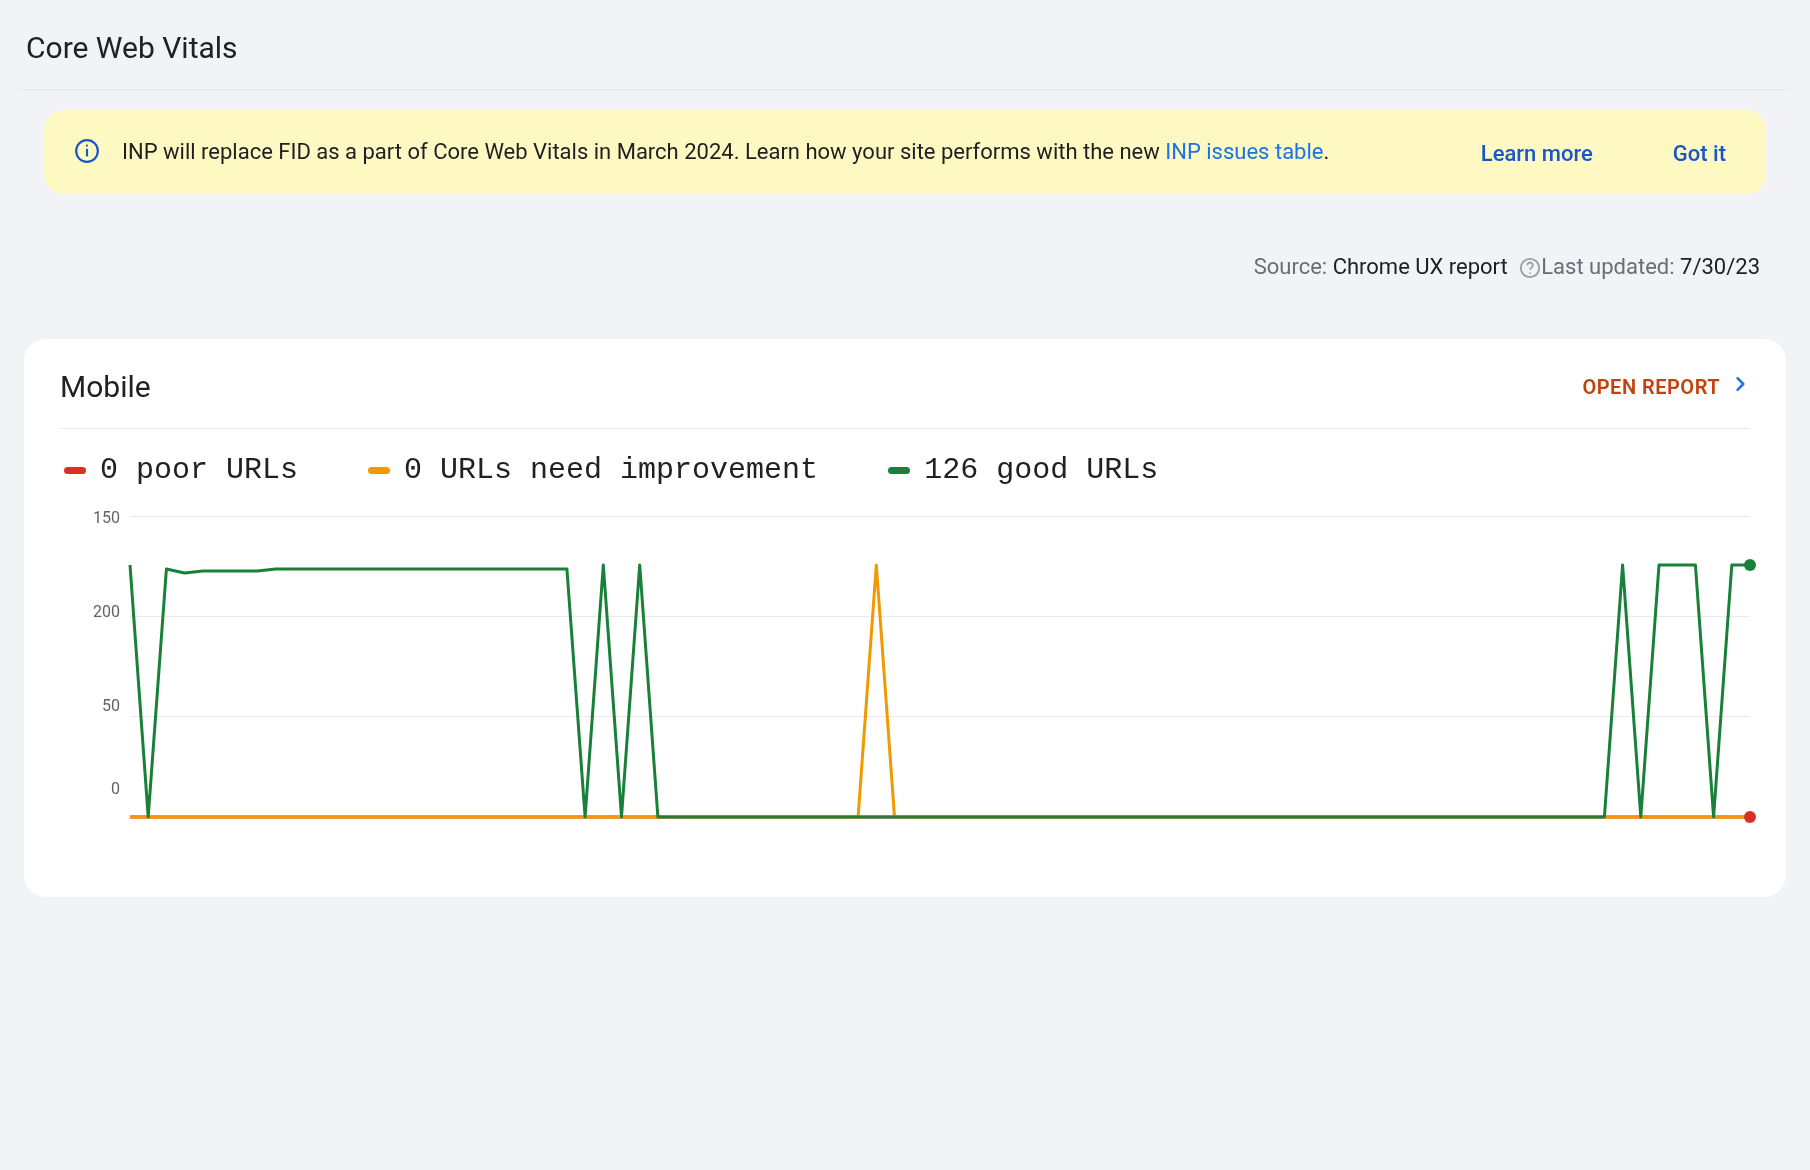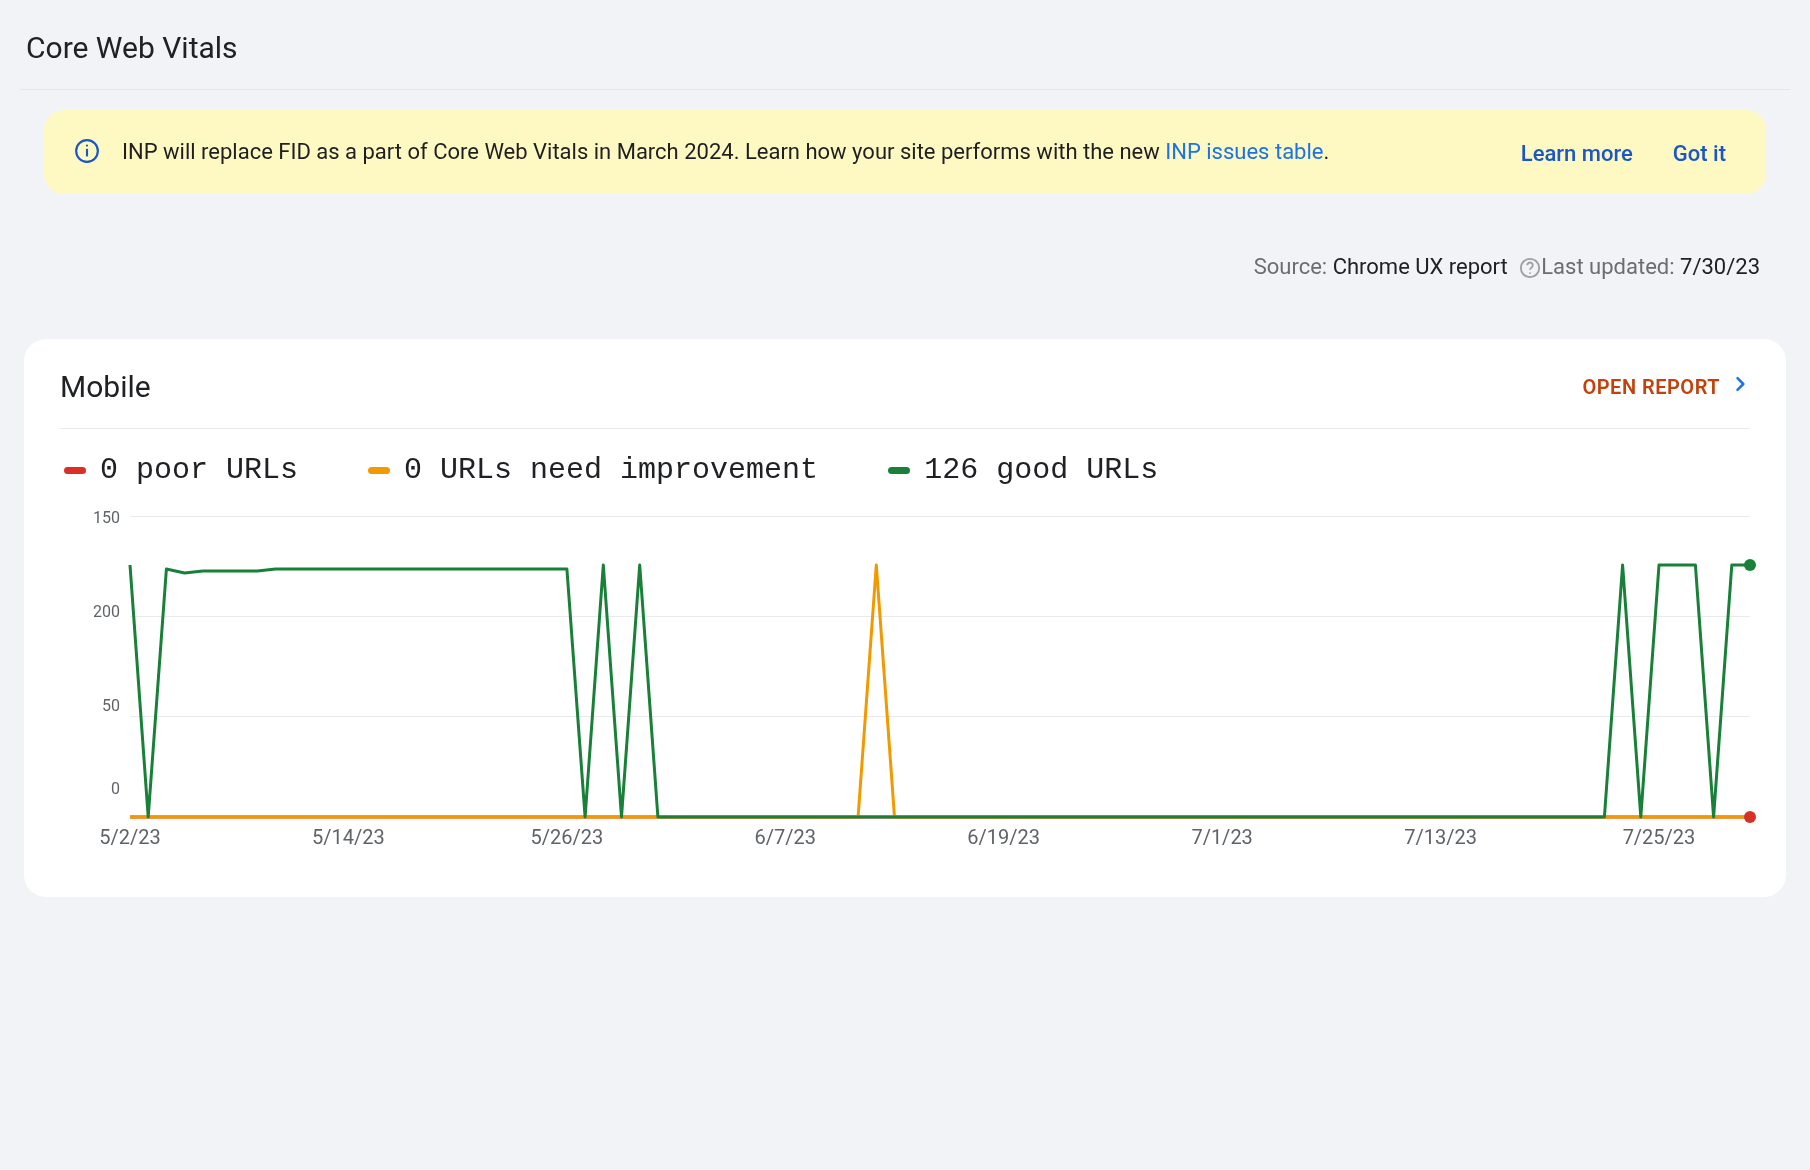--- a/index.html
+++ b/index.html
@@ -47,20 +47,21 @@
     display: flex;
     gap: 40px;
     margin-left: 40px;
     margin-top: 2px;
   }
   .banner-actions span {
     color: #1a56c8;
     font-size: 22px;
     font-weight: 500;
     cursor: pointer;
+    margin-left: 40px;
   }
   .meta-row {
     display: flex;
     justify-content: flex-end;
     padding-right: 30px;
     font-size: 22px;
     color: #6a6d72;
     margin-bottom: 60px;
   }
   .meta-row .sval { color: #202124; }
@@ -231,24 +232,14 @@
         </svg>
         <svg class="series" viewBox="0 0 1620 300" preserveAspectRatio="none">
           <polyline points="0.0,300.0 18.2,300.0 36.4,300.0 54.6,300.0 72.8,300.0 91.0,300.0 109.2,300.0 127.4,300.0 145.6,300.0 163.8,300.0 182.0,300.0 200.2,300.0 218.4,300.0 236.6,300.0 254.8,300.0 273.0,300.0 291.2,300.0 309.4,300.0 327.6,300.0 345.8,300.0 364.0,300.0 382.2,300.0 400.4,300.0 418.7,300.0 436.9,300.0 455.1,300.0 473.3,300.0 491.5,300.0 509.7,300.0 527.9,300.0 546.1,300.0 564.3,300.0 582.5,300.0 600.7,300.0 618.9,300.0 637.1,300.0 655.3,300.0 673.5,300.0 691.7,300.0 709.9,300.0 728.1,300.0 746.3,48.0 764.5,300.0 782.7,300.0 800.9,300.0 819.1,300.0 837.3,300.0 855.5,300.0 873.7,300.0 891.9,300.0 910.1,300.0 928.3,300.0 946.5,300.0 964.7,300.0 982.9,300.0 1001.1,300.0 1019.3,300.0 1037.5,300.0 1055.7,300.0 1073.9,300.0 1092.1,300.0 1110.3,300.0 1128.5,300.0 1146.7,300.0 1164.9,300.0 1183.1,300.0 1201.3,300.0 1219.6,300.0 1237.8,300.0 1256.0,300.0 1274.2,300.0 1292.4,300.0 1310.6,300.0 1328.8,300.0 1347.0,300.0 1365.2,300.0 1383.4,300.0 1401.6,300.0 1419.8,300.0 1438.0,300.0 1456.2,300.0 1474.4,300.0 1492.6,300.0 1510.8,300.0 1529.0,300.0 1547.2,300.0 1565.4,300.0 1583.6,300.0 1601.8,300.0 1620.0,300.0" fill="none" stroke="#f29900" stroke-width="3" stroke-linejoin="round" vector-effect="non-scaling-stroke"></polyline>
         </svg>
         <svg class="series" viewBox="0 0 1620 300" preserveAspectRatio="none">
           <polyline points="0.0,48.0 18.2,300.0 36.4,52.0 54.6,56.0 72.8,54.0 91.0,54.0 109.2,54.0 127.4,54.0 145.6,52.0 163.8,52.0 182.0,52.0 200.2,52.0 218.4,52.0 236.6,52.0 254.8,52.0 273.0,52.0 291.2,52.0 309.4,52.0 327.6,52.0 345.8,52.0 364.0,52.0 382.2,52.0 400.4,52.0 418.7,52.0 436.9,52.0 455.1,300.0 473.3,48.0 491.5,300.0 509.7,48.0 527.9,300.0 546.1,300.0 564.3,300.0 582.5,300.0 600.7,300.0 618.9,300.0 637.1,300.0 655.3,300.0 673.5,300.0 691.7,300.0 709.9,300.0 728.1,300.0 746.3,300.0 764.5,300.0 782.7,300.0 800.9,300.0 819.1,300.0 837.3,300.0 855.5,300.0 873.7,300.0 891.9,300.0 910.1,300.0 928.3,300.0 946.5,300.0 964.7,300.0 982.9,300.0 1001.1,300.0 1019.3,300.0 1037.5,300.0 1055.7,300.0 1073.9,300.0 1092.1,300.0 1110.3,300.0 1128.5,300.0 1146.7,300.0 1164.9,300.0 1183.1,300.0 1201.3,300.0 1219.6,300.0 1237.8,300.0 1256.0,300.0 1274.2,300.0 1292.4,300.0 1310.6,300.0 1328.8,300.0 1347.0,300.0 1365.2,300.0 1383.4,300.0 1401.6,300.0 1419.8,300.0 1438.0,300.0 1456.2,300.0 1474.4,300.0 1492.6,48.0 1510.8,300.0 1529.0,48.0 1547.2,48.0 1565.4,48.0 1583.6,300.0 1601.8,48.0 1620.0,48.0" fill="none" stroke="#188038" stroke-width="3" stroke-linejoin="round" vector-effect="non-scaling-stroke"></polyline>
         </svg>
         <div class="endpoint" style="background: rgb(24, 128, 56); left: 100%; top: 48px;"></div>
         <div class="endpoint" style="background: rgb(217, 48, 37); left: 100%; top: 300px;"></div>
       </div>
-    <div class="x-labels" id="xlabels">
-        <span style="left: 0%;">5/2/23</span>
-        <span style="left: 13.4831%;">5/14/23</span>
-        <span style="left: 26.9663%;">5/26/23</span>
-        <span style="left: 40.4494%;">6/7/23</span>
-        <span style="left: 53.9326%;">6/19/23</span>
-        <span style="left: 67.4157%;">7/1/23</span>
-        <span style="left: 80.8989%;">7/13/23</span>
-        <span style="left: 94.382%;">7/25/23</span>
-      </div>
   </div>
 </div>
 
 </body></html>

